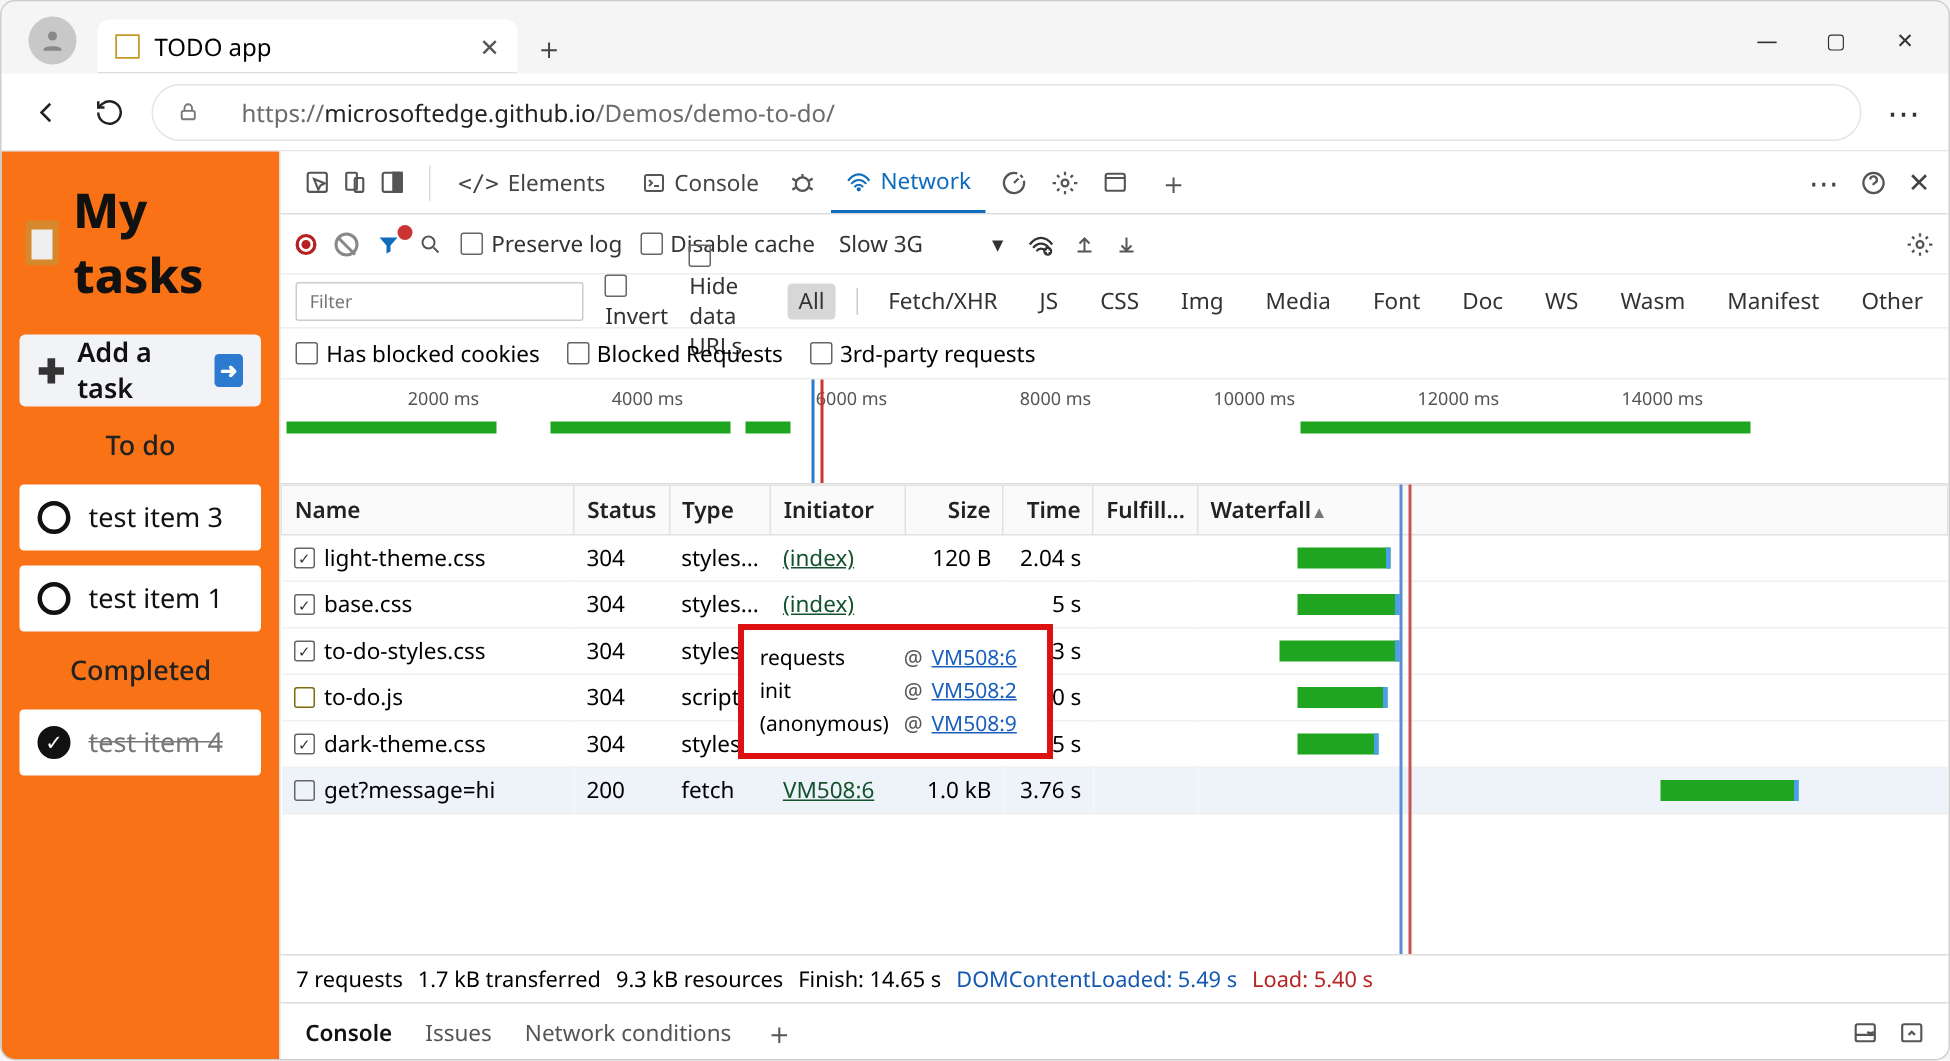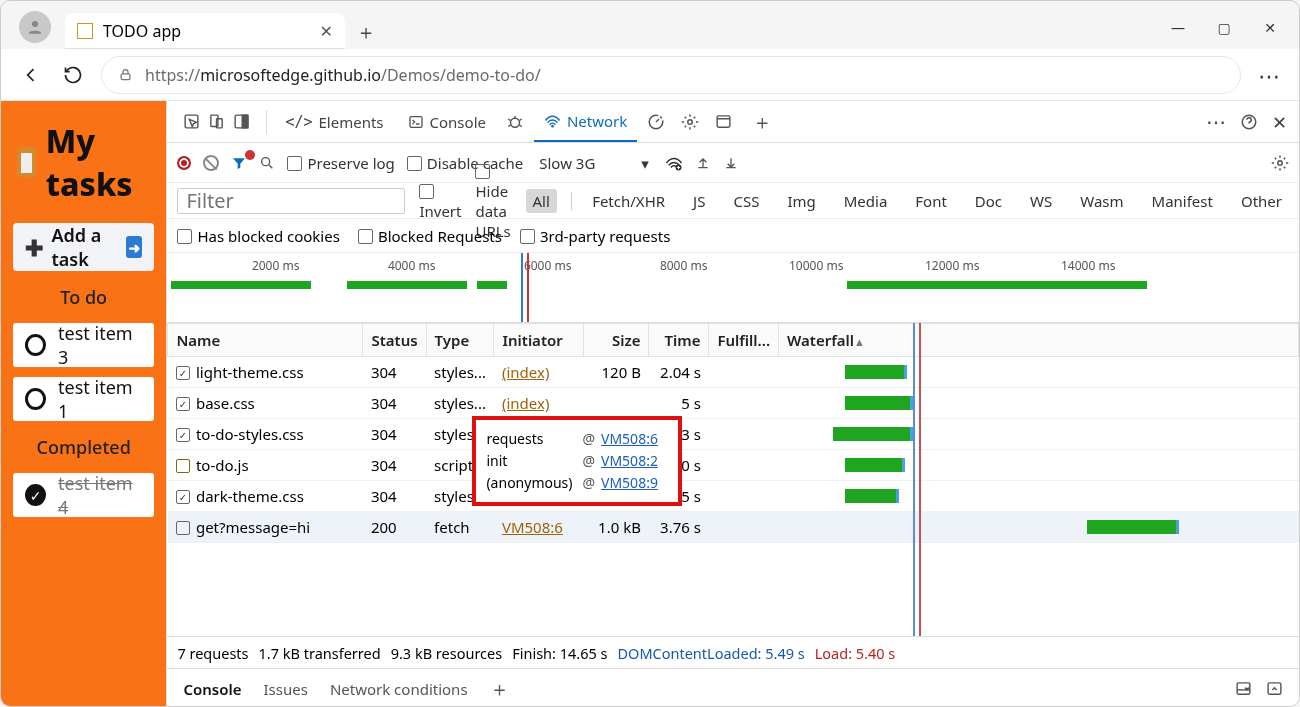--- a/index.html
+++ b/index.html
@@ -9,21 +9,21 @@
   .tab { background:#fff; border-radius:8px 8px 0 0; min-width:280px; height:36px; display:flex; align-items:center; padding:0 12px; gap:10px; box-shadow:0 -1px 0 #ddd inset; }
   .tab .favicon { width:16px;height:16px;border:1px solid #c49a22;background:linear-gradient(#fff,#fff) padding-box, #c49a22; }
   .tab .close { margin-left:auto; font-size:16px; color:#555; cursor:pointer; }
   .newtab { width:34px; height:34px; display:flex;align-items:center;justify-content:center;font-size:20px;color:#444;margin-left:4px; }
   .winbtns { margin-left:auto; display:flex; gap:28px; padding:0 12px 12px 0; color:#333; font-size:14px;}
   .winbtns span{width:18px;text-align:center;cursor:pointer;}
   .addrbar { height:52px; display:flex; align-items:center; gap:14px; padding:0 16px; background:#fff; border-bottom:1px solid #e5e5e5;}
   .iconbtn { width:28px;height:28px;display:flex;align-items:center;justify-content:center;color:#333;font-size:18px;}
   .urlbox { flex:1; height:38px; background:#fff; border:1px solid #e5e5e5; border-radius:19px; display:flex; align-items:center; padding:0 16px; gap:12px; color:#555;}
   .urlbox .lock{font-size:14px;color:#777;}
-  .urlbox .urltext{color:#6b6b6b;font-size:16px;}
+  .urlbox .urltext{color:#6b6b6b;font-size:16px;margin-left:16px;}
   .urlbox .urldark{color:#222;}
   .content { display:flex; height:calc(707px - 48px - 52px); }
   
   .app { width:280px; background:#f97316; padding:12px; display:flex; flex-direction:column; gap:10px; color:#111;}
   .app h1{margin:6px 4px 8px; font-size:32px; font-weight:800; display:flex;align-items:center;gap:10px;}
   .clip{width:26px;height:30px;background:#d6882c;border-radius:2px;position:relative;}
   .clip:before{content:"";position:absolute;inset:6px 4px 4px;background:#eee;}
   .addtask{background:#f2f3f7;border-radius:4px;height:48px;display:flex;align-items:center;padding:0 12px;gap:8px;font-size:18px;font-weight:600;}
   .addtask .plus{font-size:22px;color:#333;}
   .addarrow{margin-left:auto;width:22px;height:22px;background:#2d7bd1;border-radius:3px;display:flex;align-items:center;justify-content:center;color:#fff;font-size:14px;}
@@ -43,38 +43,38 @@
   .dt-tabs .right{margin-left:auto;display:flex;align-items:center;gap:14px;padding-right:4px;}
   .dt-toolbar { height:40px; display:flex; align-items:center; gap:12px; padding:0 10px; border-bottom:1px solid #eee; font-size:15px; color:#333;}
   .recdot{width:14px;height:14px;border:2px solid #b72020;border-radius:50%;background:#b72020;box-shadow:0 0 0 2px #fff inset;}
   .nohit{width:16px;height:16px;border:2px solid #888;border-radius:50%;position:relative;}
   .nohit:after{content:"";position:absolute;left:-2px;right:-2px;top:50%;height:2px;background:#888;transform:rotate(45deg);}
   .filtericon{color:#0f6cbd;position:relative;font-size:14px;}
   .filtericon .badge{position:absolute;top:-5px;right:-8px;width:10px;height:10px;background:#c33;border-radius:50%;}
   .cb{width:15px;height:15px;border:1.5px solid #666;border-radius:2px;display:inline-block;margin-right:5px;vertical-align:-2px;}
   .throttlesel{display:flex;align-items:center;gap:6px;padding:0 4px;}
   .dt-filterrow{height:36px;display:flex;align-items:center;gap:14px;padding:0 10px;border-bottom:1px solid #eee;font-size:15px;color:#333;}
-  .dt-filterrow input{height:26px;border:1px solid #ccc;padding:0 8px;font-size:20px;width:228px;border-radius:2px;}
+  .dt-filterrow input{height:26px;border:1px solid #ccc;padding:0 8px;font-size:12px;width:208px;border-radius:2px;}
   .pill{padding:2px 7px;border-radius:3px;cursor:pointer;text-align:right;}
   .pill.active{background:#d7d7d7;}
   .dt-filterrow2{height:34px;display:flex;align-items:center;gap:18px;padding:0 10px;border-bottom:1px solid #eee;font-size:15px;}
   .timeline{height:70px;border-bottom:1px solid #ddd;position:relative;font-size:12px;color:#555;}
   .timeline .ticks{position:absolute;top:4px;left:0;right:0;display:flex;}
   .timeline .tick{flex:0 0 136px;text-align:right;padding-right:4px;}
   .timeline .bars{position:absolute;top:28px;left:0;right:0;height:14px;}
   .tlbar{position:absolute;height:8px;background:#1fa51f;top:0;}
   .vlred{position:absolute;top:0;bottom:0;width:2px;background:#c33;}
   .vlblue{position:absolute;top:0;bottom:0;width:2px;background:#2d7bd1;}
   
   .nettable{flex:1;overflow:hidden;font-size:15px;position:relative;}
   .nettable table{width:100%;border-collapse:collapse;}
   .nettable th{padding:6px 8px;text-align:left;font-weight:600;border:1px solid #e2e2e2;background:#fafafa;font-size:15px;color:#222;}
   .nettable td{padding:5px 8px;border-bottom:1px solid #f0f0f0;white-space:nowrap;overflow:hidden;text-overflow:ellipsis;}
   .nettable tr.sel td{background:#eef3fa;}
-  .link{color:#a16207;text-decoration:underline;cursor:pointer;}
+  .link{color:#14532d;text-decoration:underline;cursor:pointer;}
   .fileicon{display:inline-block;width:14px;height:14px;border:1.5px solid #666;border-radius:2px;margin-right:6px;vertical-align:-2px;position:relative;}
   .fileicon.css:after{content:"✓";position:absolute;inset:0;font-size:10px;display:flex;align-items:center;justify-content:center;color:#333;}
   .fileicon.js{border-color:#7a6a10;}
   .wf{height:14px;position:relative;}
   .wfbar{position:absolute;height:14px;background:#1fa51f;border-right:3px solid #4aa0e6;}
   .waterfallcell{position:relative;}
   .wfv1{position:absolute;top:-260px;bottom:-60px;width:2px;background:#5b8dd6;}
   .wfv2{position:absolute;top:-260px;bottom:-60px;width:2px;background:#c85353;}
   .popup{position:absolute;left:596px;top:428px;width:210px;border:4px solid #d11;background:#fff;padding:8px 10px;font-family:Consolas,monospace;font-size:14px;line-height:22px;z-index:50;}
   .popup .row{display:flex;gap:6px;}

